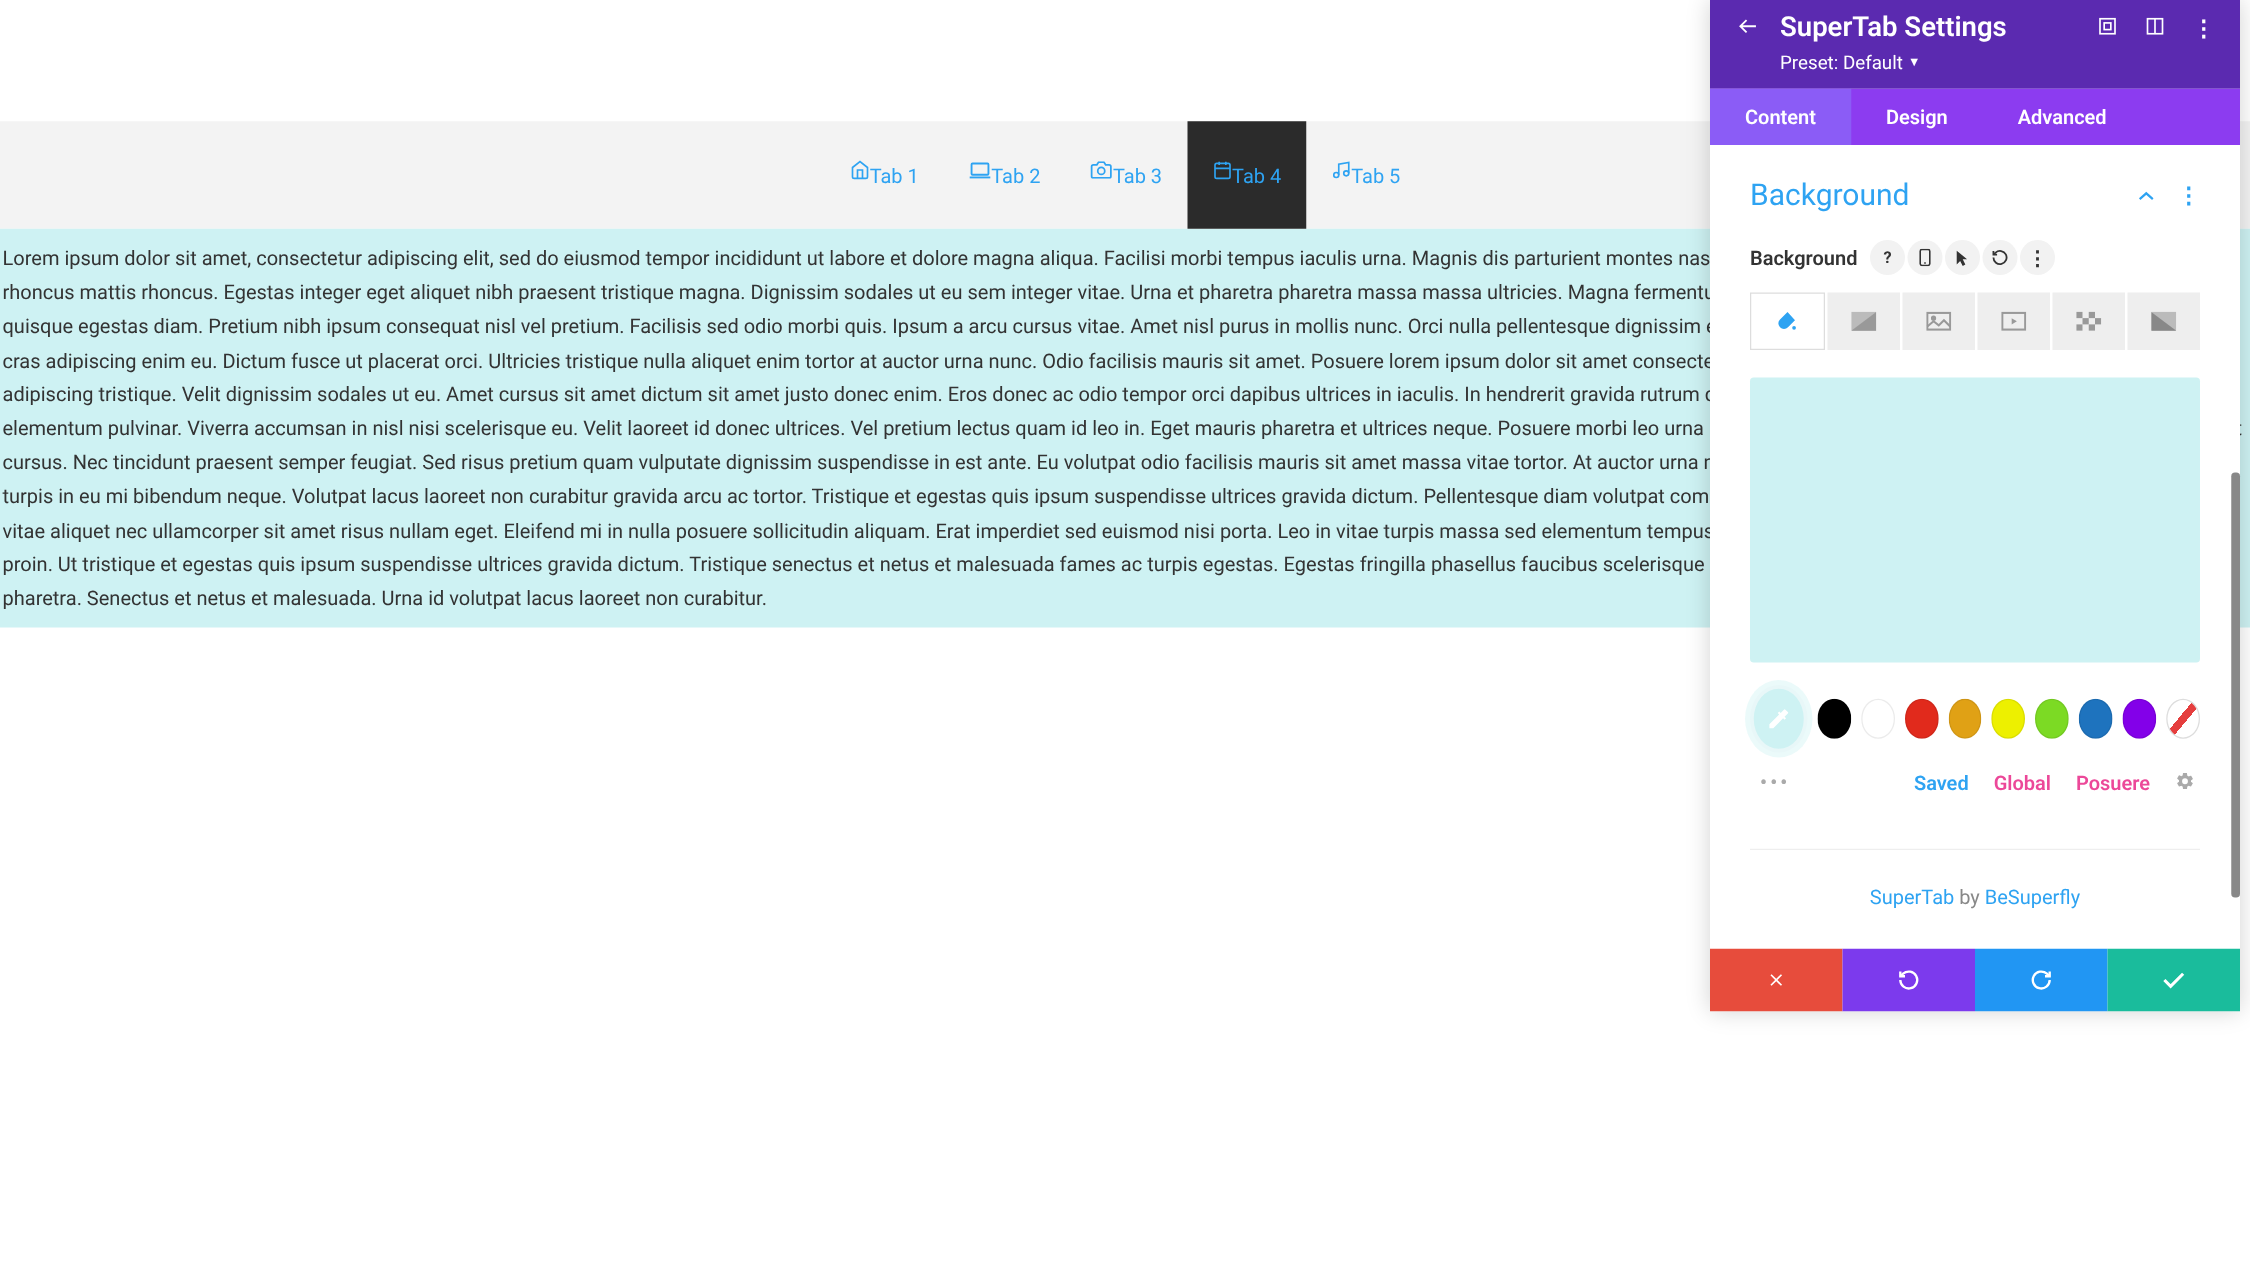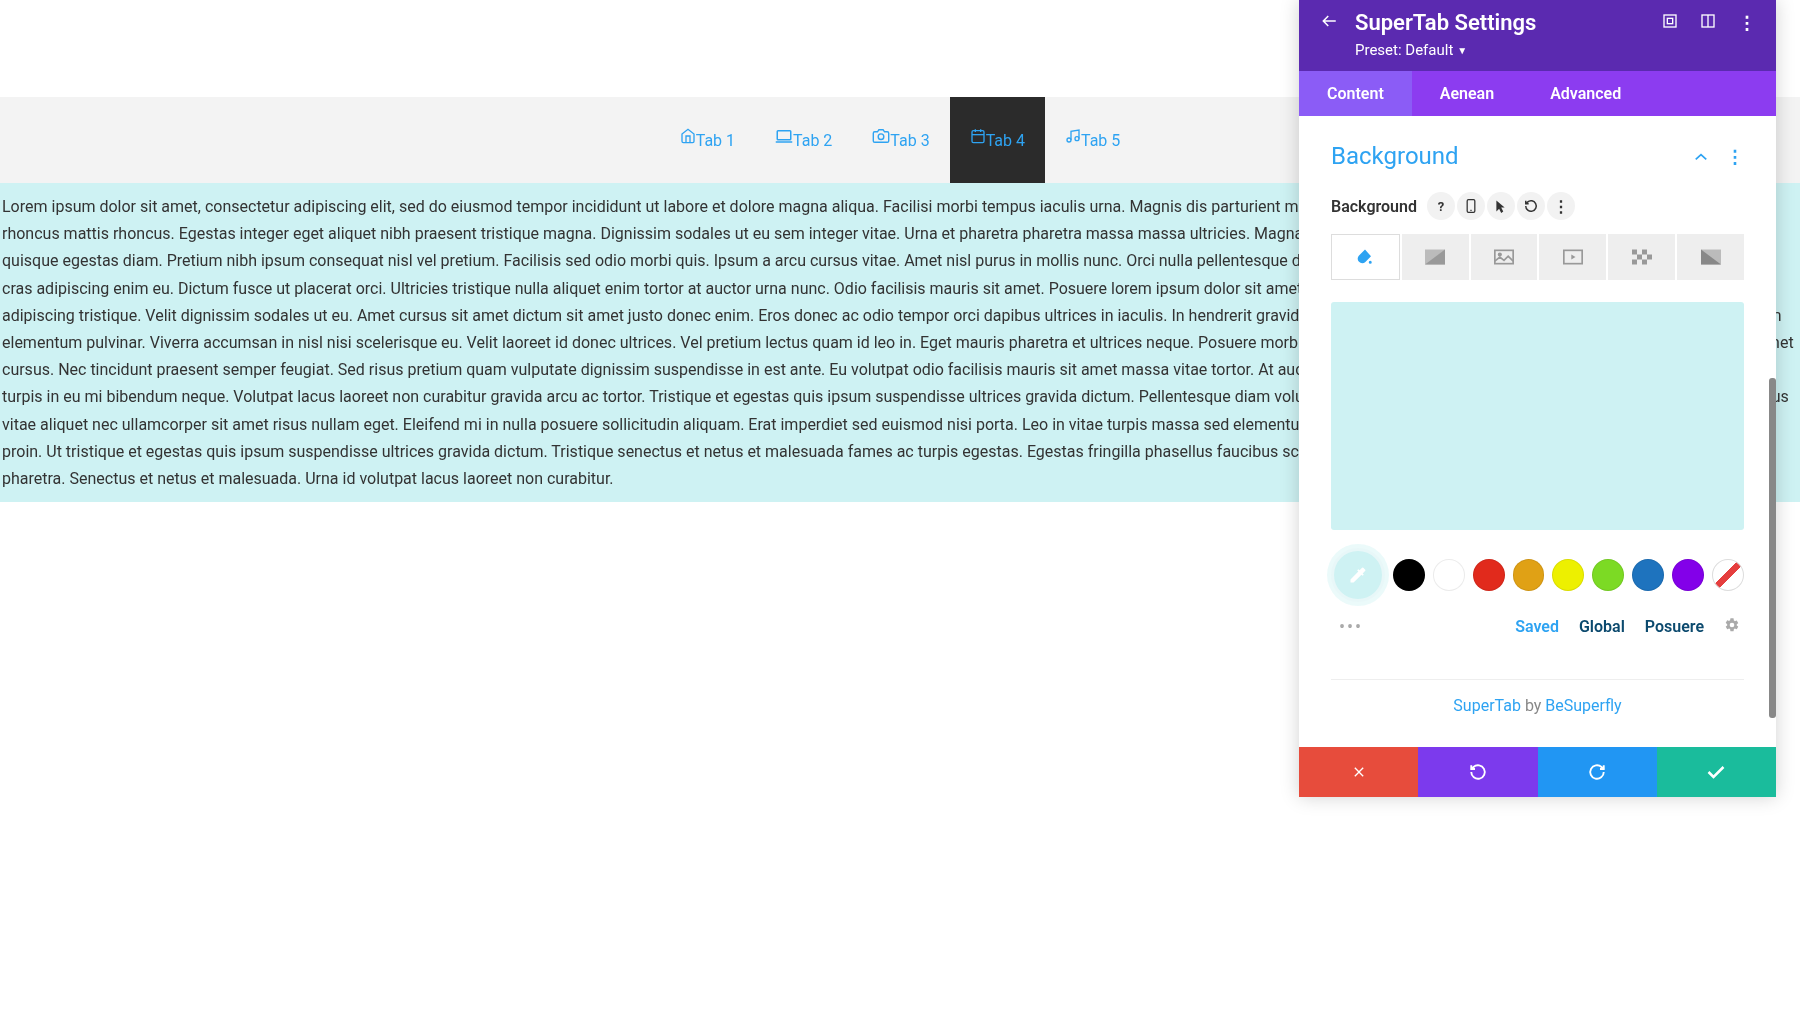--- a/index.html
+++ b/index.html
@@ -8,21 +8,21 @@
 
 .main-content { position: absolute; top: 97px; left: 0; right: 0; }
 .tab-bar { display: flex; justify-content: center; background: #f3f3f3; height: 86px; align-items: center; }
 .tab-item { display: flex; flex-direction: row; align-items: center; justify-content: center; padding: 14px 20px; color: #2ea3f2; cursor: pointer; min-width: 84px; height: 86px; }
 .tab-item.active { background: #2b2b2b; }
 .tab-item .tab-icon { font-size: 16px; margin-bottom: 8px; display: flex; align-items: center; justify-content: center; height: 20px; }
 .tab-item .tab-label { font-size: 16px; }
 .content-body { background: #cef2f3; color: #333; font-size: 16px; line-height: 1.7; padding: 10px 2px 10px 2px; }
 
 
-.panel { position: absolute; top: 0; right: 24px; width: 477px; background: #fff; box-shadow: 0 0 18px rgba(0,0,0,0.18); }
+.panel { position: absolute; top: 0; right: 8px; width: 424px; background: #fff; box-shadow: 0 0 18px rgba(0,0,0,0.18); }
 .panel-header { background: #5b2ab0; color: #fff; padding: 10px 20px 12px 20px; }
 .panel-header-row { display: flex; align-items: center; justify-content: space-between; }
 .panel-title-group { display: flex; align-items: center; gap: 16px; }
 .panel-title { font-size: 22px; font-weight: 600; }
 .panel-header-icons { display: flex; gap: 22px; align-items: center; }
 .panel-preset { font-size: 15px; margin-top: 6px; display: flex; align-items: center; gap: 4px; margin-left: 36px; }
 .panel-tabs { display: flex; background: #8c3cf0; }
 .panel-tab { flex: 0 0 auto; padding: 13px 28px; color: #fff; font-size: 16px; font-weight: 600; cursor: pointer; }
 .panel-tab.active { background: #8b5cf6; }
 .panel-body { padding: 26px 32px 20px 32px; position: relative; }
@@ -38,25 +38,25 @@
 .bg-type-tab.active { background: #fff; border: 1px solid #ddd; color: #2ea3f2; }
 .color-preview { width: 100%; height: 228px; background: #cef2f3; border-radius: 3px; margin-bottom: 18px; }
 .swatch-row { display: flex; gap: 8px; align-items: center; margin-bottom: 14px; }
 .eyedropper { width: 54px; height: 54px; border-radius: 50%; background: #cef2f3; border: 3px solid #e8f7f8; display: flex; align-items: center; justify-content: center; cursor: pointer; box-shadow: 0 0 0 4px rgba(206,242,243,0.4); }
 .swatch { width: 32px; height: 32px; border-radius: 50%; cursor: pointer; border: 1px solid rgba(0,0,0,0.08); }
 .swatch.none { background: linear-gradient(to bottom right, transparent 42%, #e53e3e 42%, #e53e3e 58%, transparent 58%); border: 1px solid #ddd; position: relative; }
 .swatch.none::before { content: ""; position: absolute; inset: 0; background: repeating-conic-gradient(#eee 0 25%, #fff 0 50%) 50%/8px 8px; border-radius: 50%; z-index: -1; }
 .swatch-sets { display: flex; justify-content: space-between; align-items: center; padding: 0 4px; }
 .more-dots { width: 32px; display: flex; justify-content: center; color: #aaa; font-size: 18px; letter-spacing: 2px; cursor: pointer; }
 .swatch-set-tabs { display: flex; gap: 20px; align-items: center; justify-content: space-between; }
-.swatch-set-tab { font-size: 16px; color: #0c4a6e; font-weight: 600; cursor: pointer; }
+.swatch-set-tab { font-size: 16px; color: #ec4899; font-weight: 600; cursor: pointer; }
 .swatch-set-tab.active { color: #2ea3f2; }
 .swatch-gear { color: #aaa; cursor: pointer; }
 
-.panel-footer-credit { text-align: center; padding: 16px 0 12px 0; font-size: 16px; color: #888; border-top: 1px solid #eee; margin-top: 42px; }
+.panel-footer-credit { text-align: center; padding: 28px 0 12px 0; font-size: 16px; color: #888; border-top: 1px solid #eee; margin-top: 42px; }
 .panel-footer-credit a { color: #2ea3f2; text-decoration: none; }
 .panel-actions { display: flex; height: 50px; }
 .panel-action { flex: 1; display: flex; align-items: center; justify-content: center; color: #fff; cursor: pointer; font-size: 18px; }
 .panel-action.cancel { background: #e74c3c; }
 .panel-action.undo { background: #7c3aed; }
 .panel-action.redo { background: #2196f3; }
 .panel-action.save { background: #1abc9c; }
 
 .scroll-indicator { position: absolute; right: 0; top: 378px; width: 7px; height: 340px; background: #888; border-radius: 3px; }
 </style>
@@ -144,21 +144,21 @@
         <span style="cursor:pointer; color:#fff; font-size:18px; font-weight:bold;">⋮</span>
       </div>
     </div>
     <div class="panel-preset">
       <span>Preset: Default</span>
       <span style="font-size:10px;">▼</span>
     </div>
   </div>
   <div class="panel-tabs">
     <div class="panel-tab active">Content</div>
-    <div class="panel-tab">Aenean</div>
+    <div class="panel-tab">Design</div>
     <div class="panel-tab">Advanced</div>
   </div>
   <div class="panel-body">
     <div class="section-header">
       <span class="section-title">Background</span>
       <div class="section-controls">
         <span style="cursor:pointer;">
           <svg width="14" height="10" viewBox="0 0 24 14" fill="none" stroke="#2ea3f2" stroke-width="3">
               <polyline points="3 11 12 3 21 11"></polyline>
             </svg>

